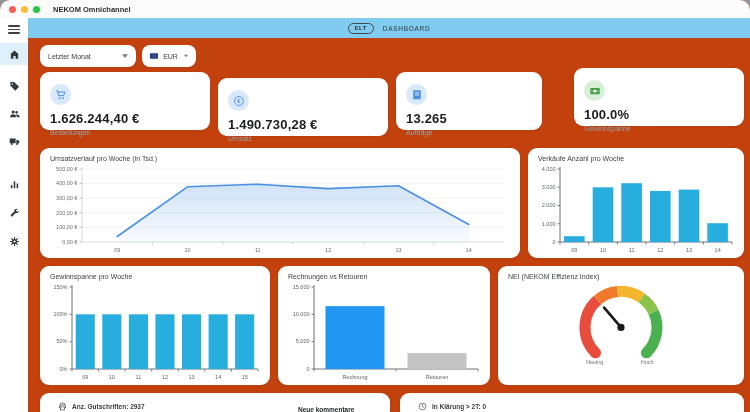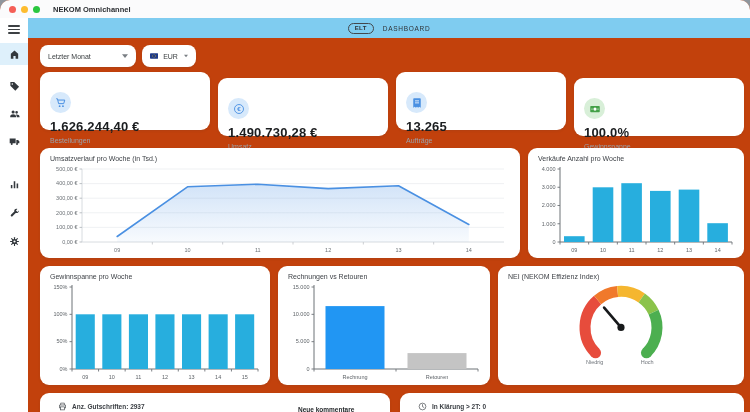--- a/index.html
+++ b/index.html
@@ -18,21 +18,21 @@
 .burger span{display:block;height:1.6px;background:#3c4043;margin-bottom:2.1px;border-radius:1px}
 .nav-item{position:absolute;left:0;width:28px;height:22px;display:flex;align-items:center;justify-content:center;cursor:pointer}
 .nav-item.active{background:#def0fb}
 .nav-item svg{width:11px;height:11px}
 .main{position:absolute;left:28px;top:38px;right:0;bottom:0}
 .card{position:absolute;background:#fff;border-radius:9px;box-shadow:0 1px 2.5px rgba(60,64,67,.12)}
 .select{position:absolute;height:22px;display:flex;align-items:center;background:#fff;border-radius:8px;box-shadow:0 1px 2px rgba(60,64,67,.14);font-size:7px;color:#3c4043;padding:0 8px;cursor:pointer}
 .select .grow{flex:1}
 .chev{width:6px;height:4px;margin-left:6px}
 .flag{width:12px;height:8px;margin-right:5px}
-.kpi{padding:20px 10px}
+.kpi{padding:12px 10px}
 .kpi-ic{width:21px;height:21px;border-radius:50%;display:flex;align-items:center;justify-content:center}
 .kpi-ic svg{width:12px;height:12px}
 .kpi-val{font-size:13px;font-weight:700;color:#1b1d1f;margin-top:6px;letter-spacing:.2px}
 .kpi-lbl{font-size:7px;color:#9aa2ab;margin-top:3px}
 .chart-title{position:absolute;left:10px;top:7px;font-size:7px;color:#3f4348}
 .chart-body{position:absolute;left:6px;right:6px;top:17px;bottom:3px}
 .chart-body.gauge{top:14px;bottom:2px}
 .bc-row{display:flex;align-items:center;gap:5px;padding:9px 0 0 18px;font-size:6.5px;font-weight:600;color:#3a3e43}
 .bc-row svg{width:9px;height:9px}
 .bc-partial{position:absolute;left:258px;top:13px;font-size:6.5px;font-weight:700;color:#26292c;white-space:nowrap}
@@ -146,32 +146,32 @@
     <div class="card kpi" style="left:190px;top:40px;width:170px;height:58px">
       <div class="kpi-ic" style="background:#d7e9fb">
         <svg viewBox="0 0 24 24">
             <circle cx="12" cy="12" r="9" fill="none" stroke="#4a90e2" stroke-width="1.8"></circle>
             <text x="12" y="16.2" font-size="12.5" text-anchor="middle" fill="#4a90e2" font-weight="700" font-family="Liberation Sans, sans-serif">€</text>
           </svg>
       </div>
       <div class="kpi-val">1.490.730,28 €</div>
       <div class="kpi-lbl">Umsatz</div>
     </div>
-    <div class="card kpi" style="left:368px;top:34px;width:170px;height:58px">
+    <div class="card kpi" style="left:368px;top:34px;width:146px;height:58px">
       <div class="kpi-ic" style="background:#d7e9fb">
         <svg viewBox="0 0 24 24">
             <path d="M6 2.5h12A1.5 1.5 0 0 1 19.5 4v17.5l-3-1.8-2.25 1.8L12 19.7l-2.25 1.8L7.5 19.7l-3 1.8V4A1.5 1.5 0 0 1 6 2.5Z" fill="#4a90e2"></path>
             <rect x="8" y="7" width="8" height="1.6" fill="#fff"></rect>
             <rect x="8" y="11" width="8" height="1.6" fill="#fff"></rect>
           </svg>
       </div>
       <div class="kpi-val">13.265</div>
       <div class="kpi-lbl">Aufträge</div>
     </div>
-    <div class="card kpi" style="left:546px;top:40px;width:170px;height:58px">
+    <div class="card kpi" style="left:546px;top:30px;width:170px;height:58px">
       <div class="kpi-ic" style="background:#d8efd8">
         <svg viewBox="0 0 24 24">
             <rect x="2.5" y="6" width="19" height="12.5" rx="1.6" fill="#43a047"></rect>
             <circle cx="12" cy="12.2" r="3.1" fill="#fff"></circle>
             <rect x="5" y="11.2" width="2" height="2" fill="#fff"></rect>
             <rect x="17" y="11.2" width="2" height="2" fill="#fff"></rect>
           </svg>
       </div>
       <div class="kpi-val">100.0%</div>
       <div class="kpi-lbl">Gewinnspanne</div>

